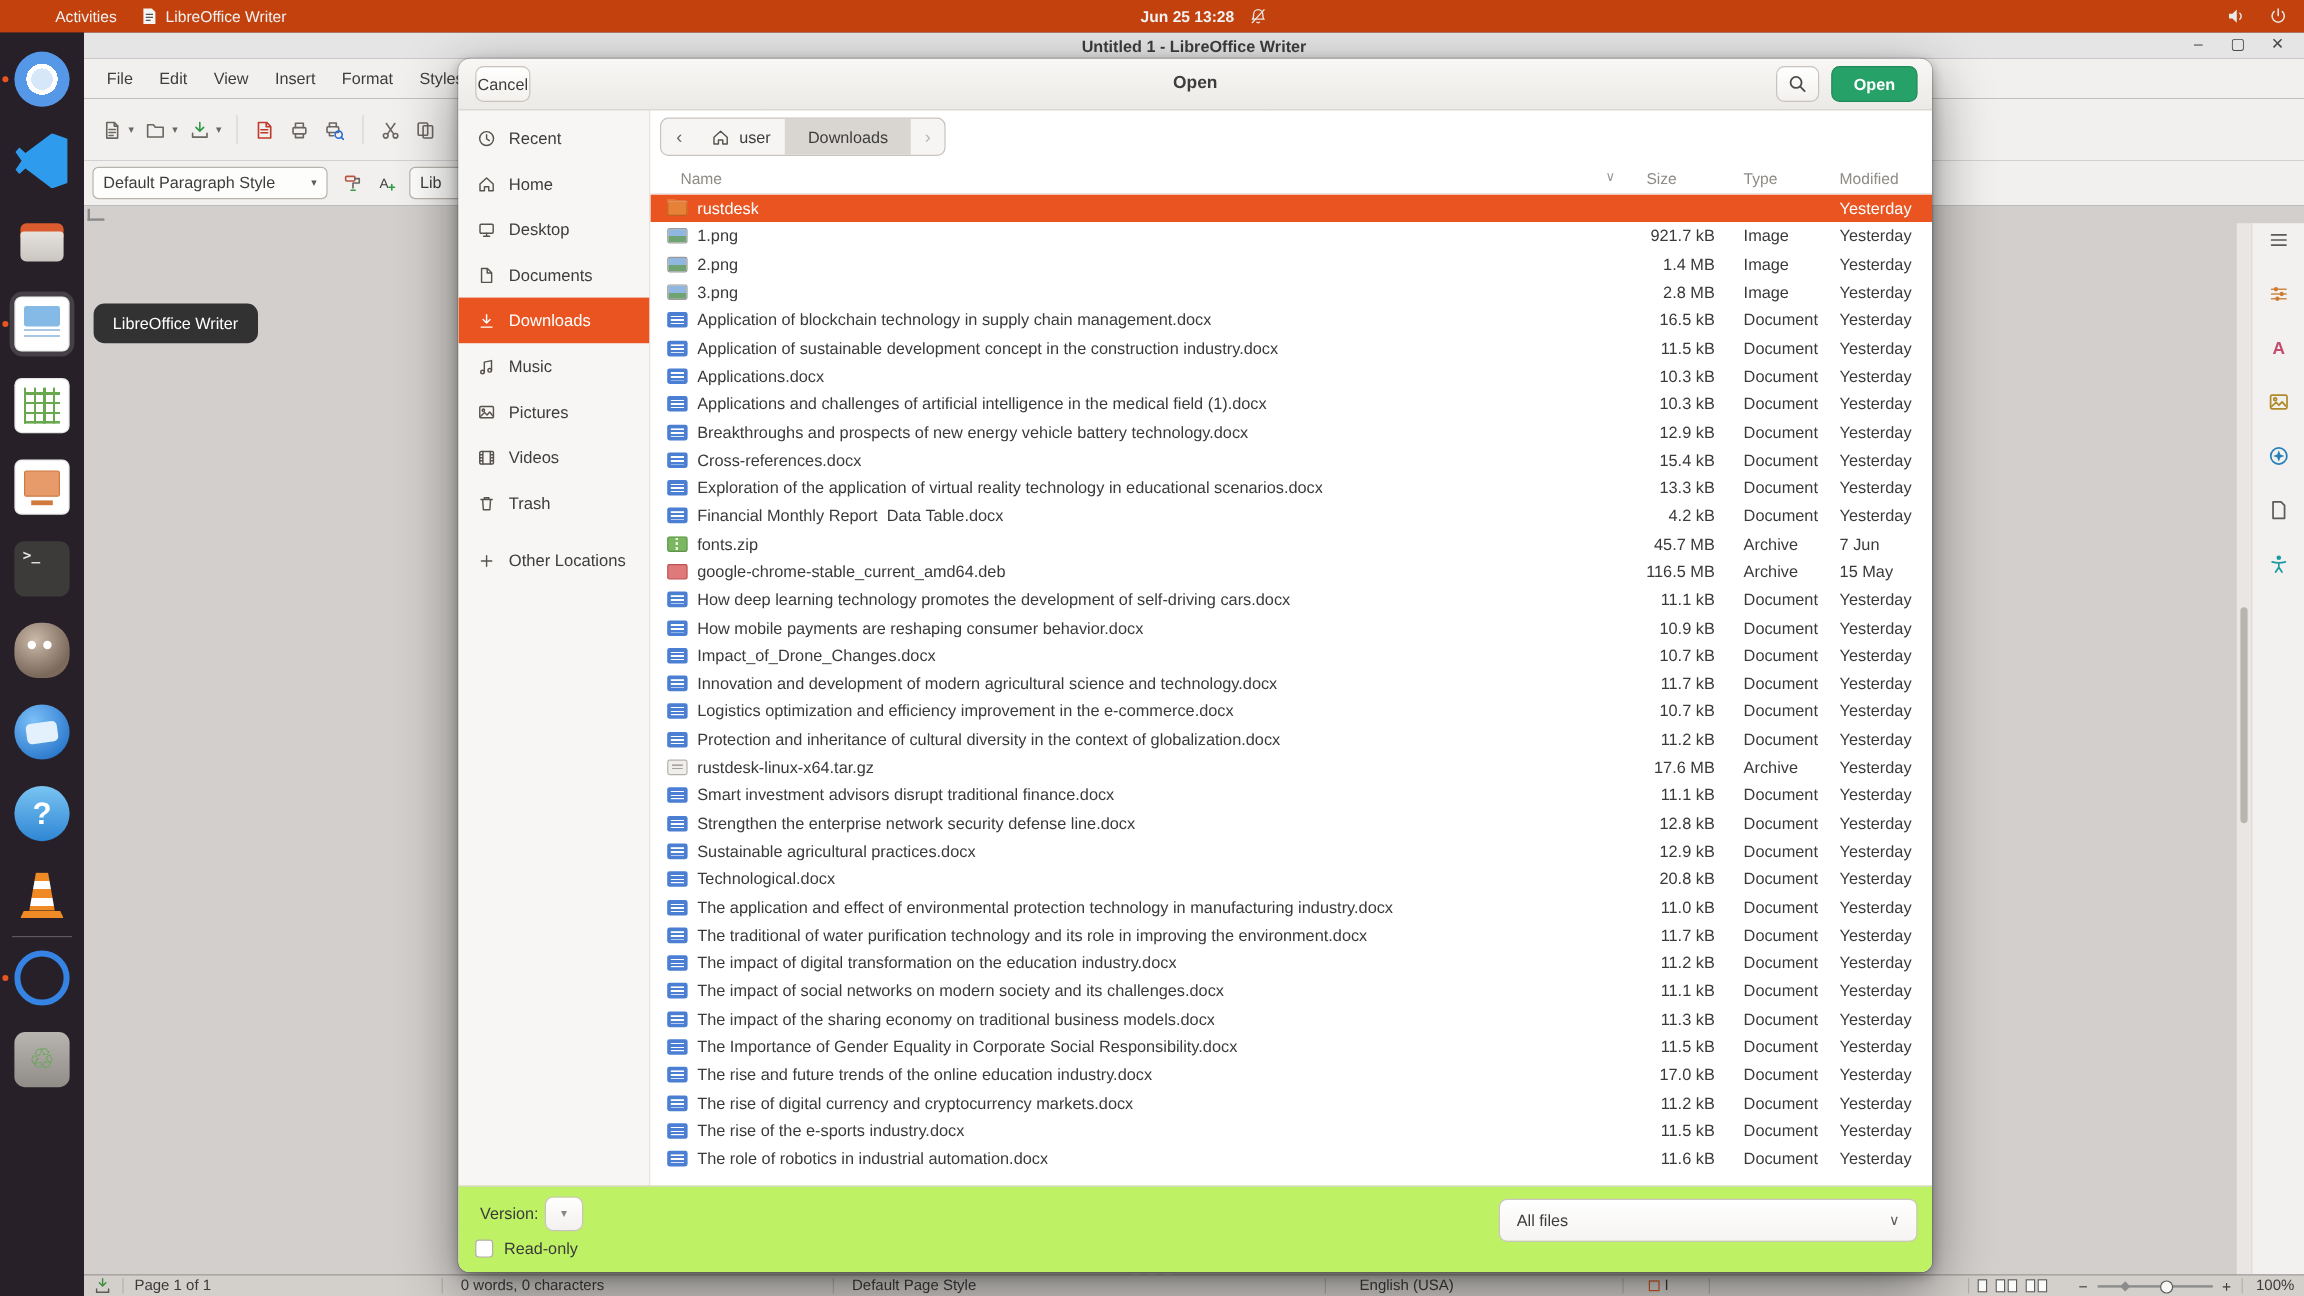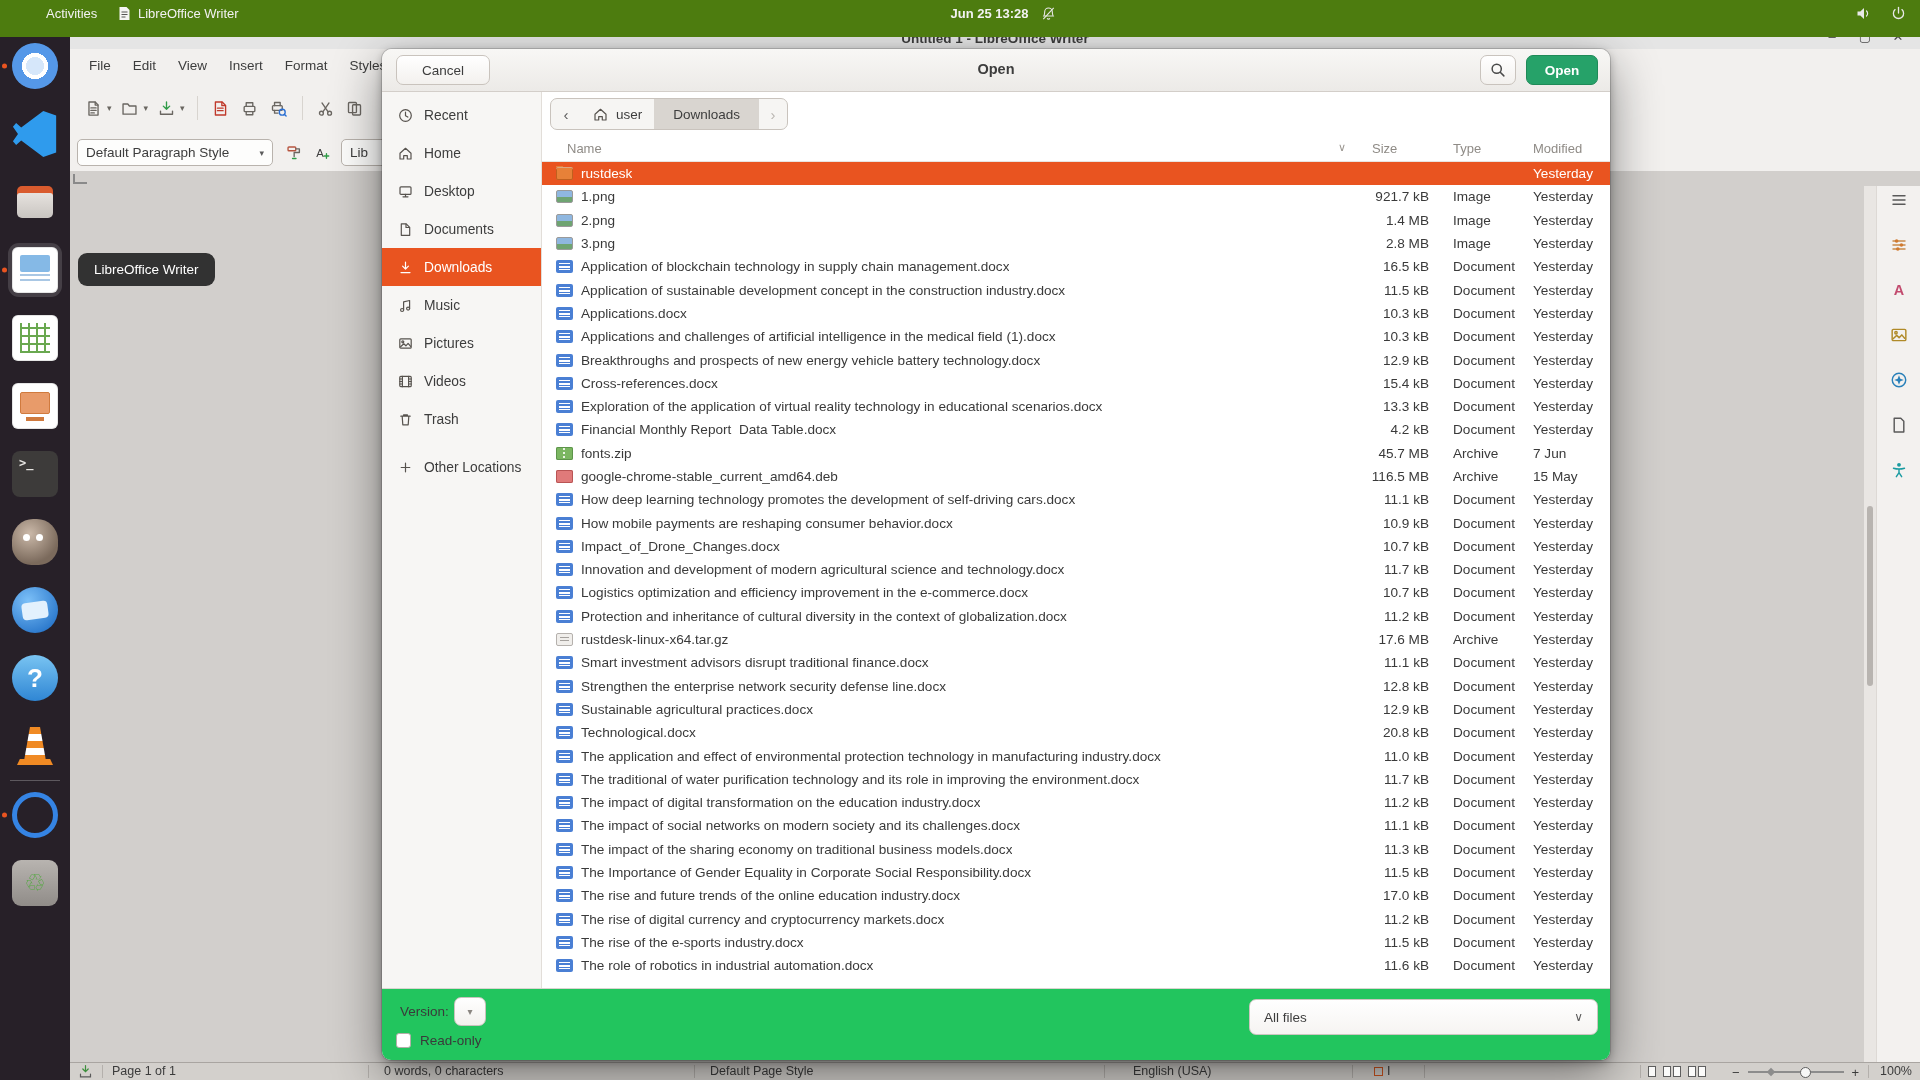--- a/index.html
+++ b/index.html
@@ -1,21 +1,21 @@
 <!DOCTYPE html>
 <html><head>
 <meta charset="utf-8">
 <style>
   *{margin:0;padding:0;box-sizing:border-box}
   html,body{width:1920px;height:1080px;overflow:hidden;background:#2b2430;
     font-family:"Liberation Sans","DejaVu Sans",sans-serif;color:#3a3a3a}
   body{position:relative}
 
   
-  .topbar{position:absolute;left:0;top:0;width:1920px;height:37px;background:#4d7c0f;z-index:70;color:#f2f2f2;font-size:13px}
+  .topbar{position:absolute;left:0;top:0;width:1920px;height:27px;background:#c2410c;z-index:70;color:#f2f2f2;font-size:13px}
   .tb-activities{position:absolute;left:46px;top:0;line-height:27px}
   .tb-app{position:absolute;left:118px;top:0;height:27px;display:flex;align-items:center;gap:7px}
   .tb-clock{position:absolute;left:0;right:0;top:0;height:27px;display:flex;align-items:center;justify-content:center;gap:12px;transform:translateX(43px);font-weight:600}
   .tb-right{position:absolute;right:14px;top:0;height:27px;display:flex;align-items:center;gap:18px}
 
   
   .dock{position:absolute;left:0;top:27px;bottom:0;width:70px;background:#272028;z-index:60;display:flex;flex-direction:column;align-items:center;padding-top:12px;gap:14px}
   .dock-item{width:54px;height:54px;position:relative;display:flex;align-items:center;justify-content:center;flex:none}
   .dock-item.active{background:rgba(255,255,255,.14);border-radius:11px}
   .dock-item.running::after{content:'';position:absolute;left:-6px;top:50%;transform:translateY(-50%);width:5px;height:5px;border-radius:50%;background:#e95420}
@@ -90,21 +90,21 @@
   .zoomw .tick{position:absolute;left:20px;top:6px;width:6px;height:6px;background:#8c8c8c;transform:rotate(45deg)}
   .zoomw .knob{position:absolute;left:52px;top:3.5px;width:11px;height:11px;border-radius:50%;border:1px solid #5e5e5e;background:#f7f7f6}
   .zoomw .pm{font-size:13px;color:#3b3b3b}
 
   
   .dialog{position:absolute;left:382px;top:49px;width:1228px;height:1011px;background:#fff;border-radius:10px 10px 9px 9px;overflow:hidden;display:flex;flex-direction:column;z-index:40;
     box-shadow:0 16px 50px rgba(0,0,0,.45),0 3px 10px rgba(0,0,0,.28),0 0 0 1px rgba(0,0,0,.14)}
   .dlg-header{height:43px;flex:none;position:relative;background:linear-gradient(#f8f7f5,#eceae7);border-bottom:1px solid #d3cec9}
   .dlg-title{position:absolute;left:0;right:0;top:12px;text-align:center;font-weight:700;font-size:14.5px;color:#3d3d3d}
   .btn{display:flex;align-items:center;justify-content:center;border:1px solid #c9c3bd;border-radius:7px;background:linear-gradient(#fff,#f3f1ee);font-size:13.5px;color:#3d3d3d}
-  .btn-cancel{position:absolute;left:14px;top:6px;height:30px;padding:0 25px}
+  .btn-cancel{position:absolute;left:14px;top:6px;height:30px;padding:0 1px}
   .btn-search{position:absolute;right:94px;top:6px;width:36px;height:30px}
   .btn-open{position:absolute;right:12px;top:6px;width:72px;height:30px;background:#26a269;border:1px solid #1f8a58;color:#fff;font-weight:600}
   .dlg-body{flex:1;display:flex;min-height:0}
   .dlg-side{width:160px;flex:none;background:#f7f6f4;border-right:1px solid #e2ded9;padding-top:4px}
   .place{height:38px;display:flex;align-items:center;gap:11px;padding-left:16px;font-size:13.8px;color:#3d3d3d}
   .place svg{flex:none}
   .place.selected{background:#e95420;color:#fff}
   .place.selected svg *{stroke:#fff}
   .place.other{margin-top:10px}
   .dlg-main{flex:1;display:flex;flex-direction:column;min-width:0;background:#fff}
@@ -131,21 +131,21 @@
   .ic-folder{background:#e78138;box-shadow:inset 0 1px 0 rgba(255,255,255,.45),inset 0 0 0 1px rgba(160,70,10,.55)}
   .ic-folder::before{content:'';position:absolute;top:-3px;left:0;width:7px;height:3px;background:#e78138;border-radius:2px 2px 0 0}
   .ic-image{background:linear-gradient(180deg,#8fb7e0 0 55%,#6fa472 55%);border:1px solid #9a9a9a}
   .ic-doc{background:#4a7fd4}
   .ic-doc::before{content:'';position:absolute;left:3px;right:3px;top:3px;height:7px;background:repeating-linear-gradient(#fff 0 1.4px,transparent 1.4px 3.2px)}
   .ic-zip{background:#7bb661;box-shadow:inset 0 0 0 1px #5d944a}
   .ic-zip::before{content:'';position:absolute;left:7px;top:1px;bottom:1px;width:2px;background:repeating-linear-gradient(#e9f2e3 0 2px,transparent 2px 4px)}
   .ic-deb{background:#e07a7a;box-shadow:inset 0 0 0 1px #b95454}
   .ic-tar{background:#f0eeeb;border:1px solid #b5b1ad}
   .ic-tar::before{content:'';position:absolute;left:3px;right:3px;top:3px;height:6px;background:repeating-linear-gradient(#a5a19d 0 1.2px,transparent 1.2px 3px)}
-  .dlg-bottom{height:72px;flex:none;position:relative;border-top:1px solid #d9d5d0;background:#22c55e;font-size:13.5px}
+  .dlg-bottom{height:72px;flex:none;position:relative;border-top:1px solid #d9d5d0;background:#bef264;font-size:13.5px}
   .ver-label{position:absolute;left:18px;top:15px}
   .btn-version{position:absolute;left:72px;top:8px;width:32px;height:29px;color:#8a8681;font-size:10px}
   .ro-row{position:absolute;left:14px;top:44px;display:flex;align-items:center;gap:9px}
   .cb{width:15px;height:15px;border:1px solid #b3aea8;border-radius:3px;background:#fff}
   .filter{position:absolute;right:12px;top:10px;width:349px;height:36px;border:1px solid #ccc6c0;border-radius:7px;background:linear-gradient(#fff,#f6f4f2);display:flex;align-items:center;padding:3px 14px;font-size:13.5px;color:#3d3d3d}
   .filter .fc{margin-left:auto;color:#5c5c5c;font-size:12px}
 </style>
 </head>
 <body>
 

